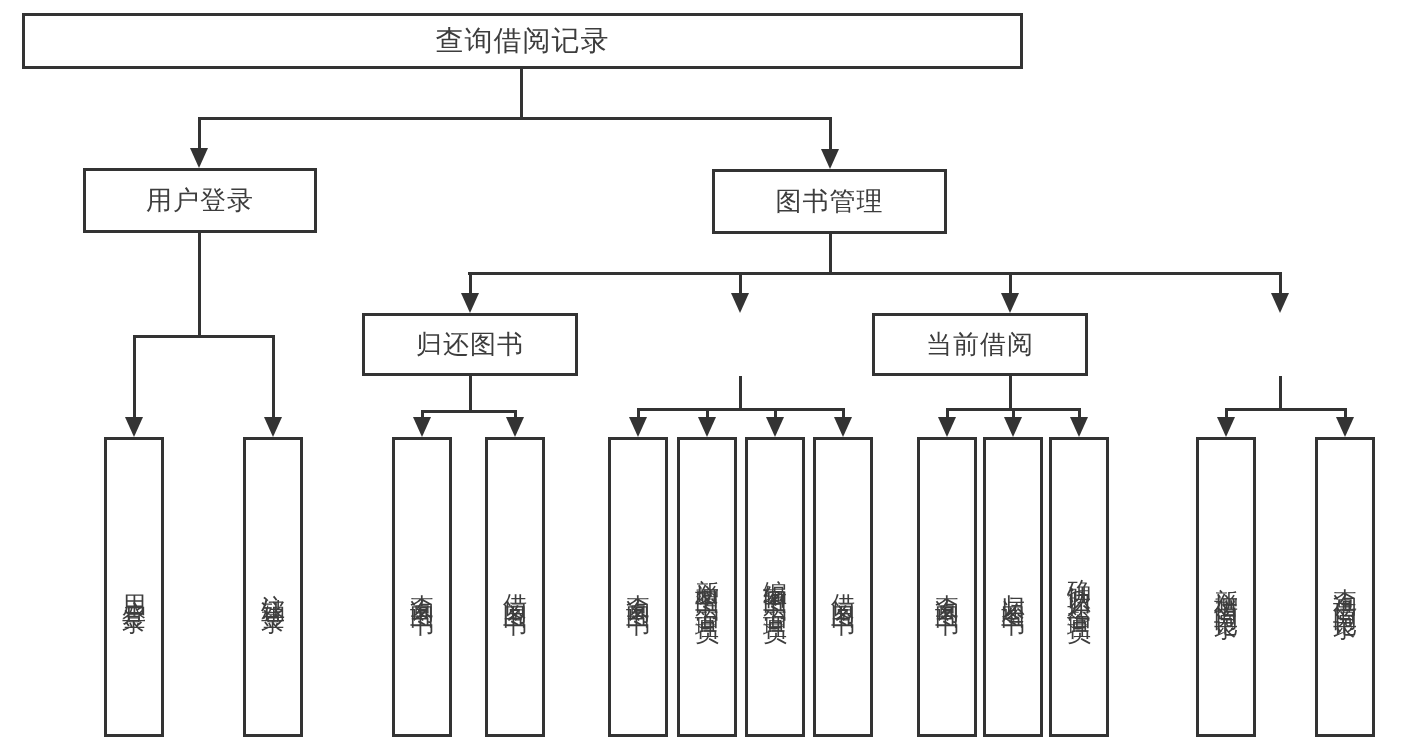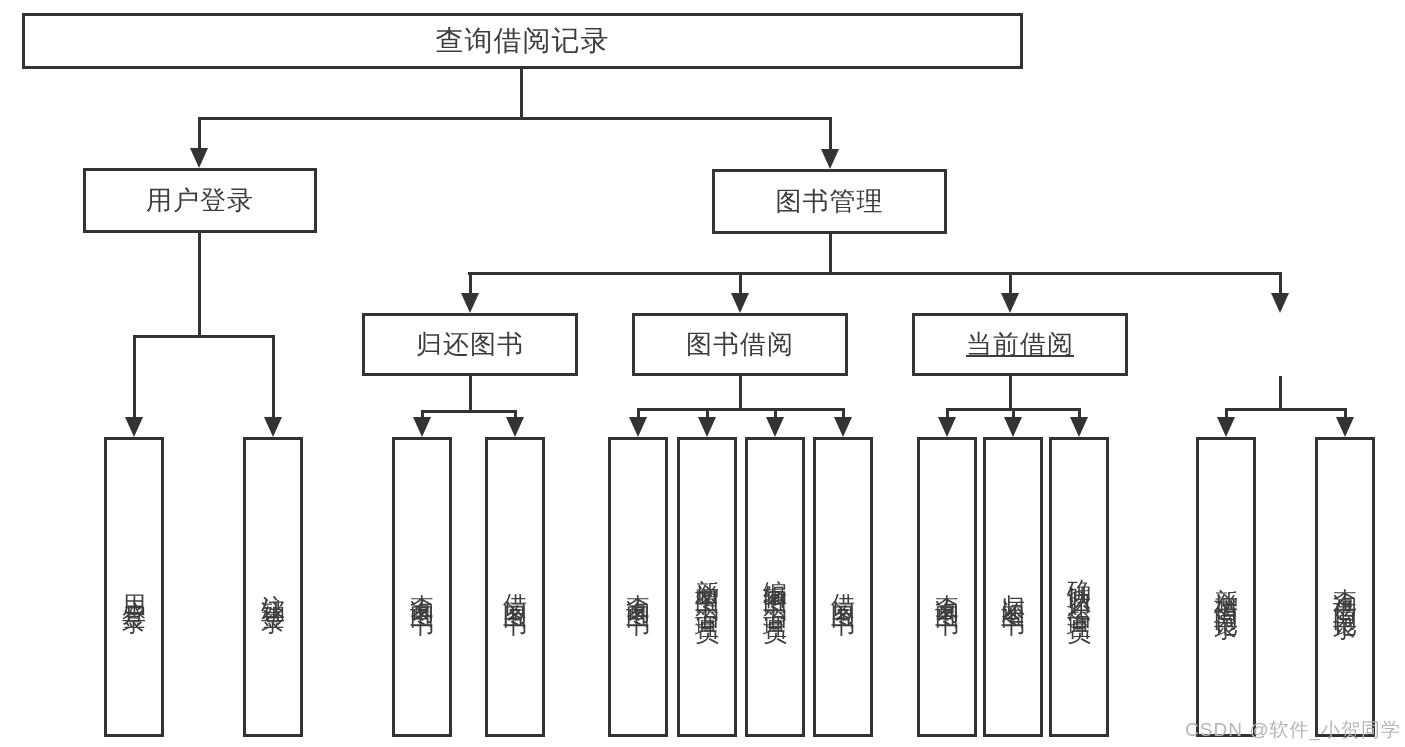--- a/index.html
+++ b/index.html
@@ -66,24 +66,21 @@
   <div class="box branch-box" style="left:83px; top:168px; width:234px; height:65px;">
     <span>用户登录</span>
   </div>
   <div class="box branch-box" style="left:712px; top:169px; width:235px; height:65px;">
     <span>图书管理</span>
   </div>
 
   <div class="box branch-box" style="left:362px; top:313px; width:216px; height:63px;">
     <span>归还图书</span>
   </div>
-  <div class="box branch-box" style="left:632px; top:313px; width:216px; height:63px;">
-    <span>图书借阅</span>
-  </div>
-  <div class="box branch-box" style="left:912px; top:313px; width:216px; height:63px;text-decoration:underline;">
+  <div class="box branch-box" style="left:872px; top:313px; width:216px; height:63px;">
     <span>当前借阅</span>
   </div>
 
   <div class="box leaf-box" style="left:104px; top:437px; width:60px; height:300px;">
     <span class="vtext">用户登录</span>
   </div>
   <div class="box leaf-box" style="left:243px; top:437px; width:60px; height:300px;">
     <span class="vtext">注销登录</span>
   </div>
 
@@ -176,15 +173,14 @@
   <div class="vline" style="left:1078px; top:408px; height:12px;"></div>
   <div class="arrow-down" style="left:1070px; top:417px;"></div>
 
   <div class="vline" style="left:1279px; top:376px; height:32px;"></div>
   <div class="hline" style="left:1225px; top:408px; width:122px;"></div>
   <div class="vline" style="left:1225px; top:408px; height:12px;"></div>
   <div class="arrow-down" style="left:1217px; top:417px;"></div>
   <div class="vline" style="left:1344px; top:408px; height:12px;"></div>
   <div class="arrow-down" style="left:1336px; top:417px;"></div>
 
-  <div id="watermark">CSDN @软件_小贺同学</div>
 
 </div>
 
 </body></html>

